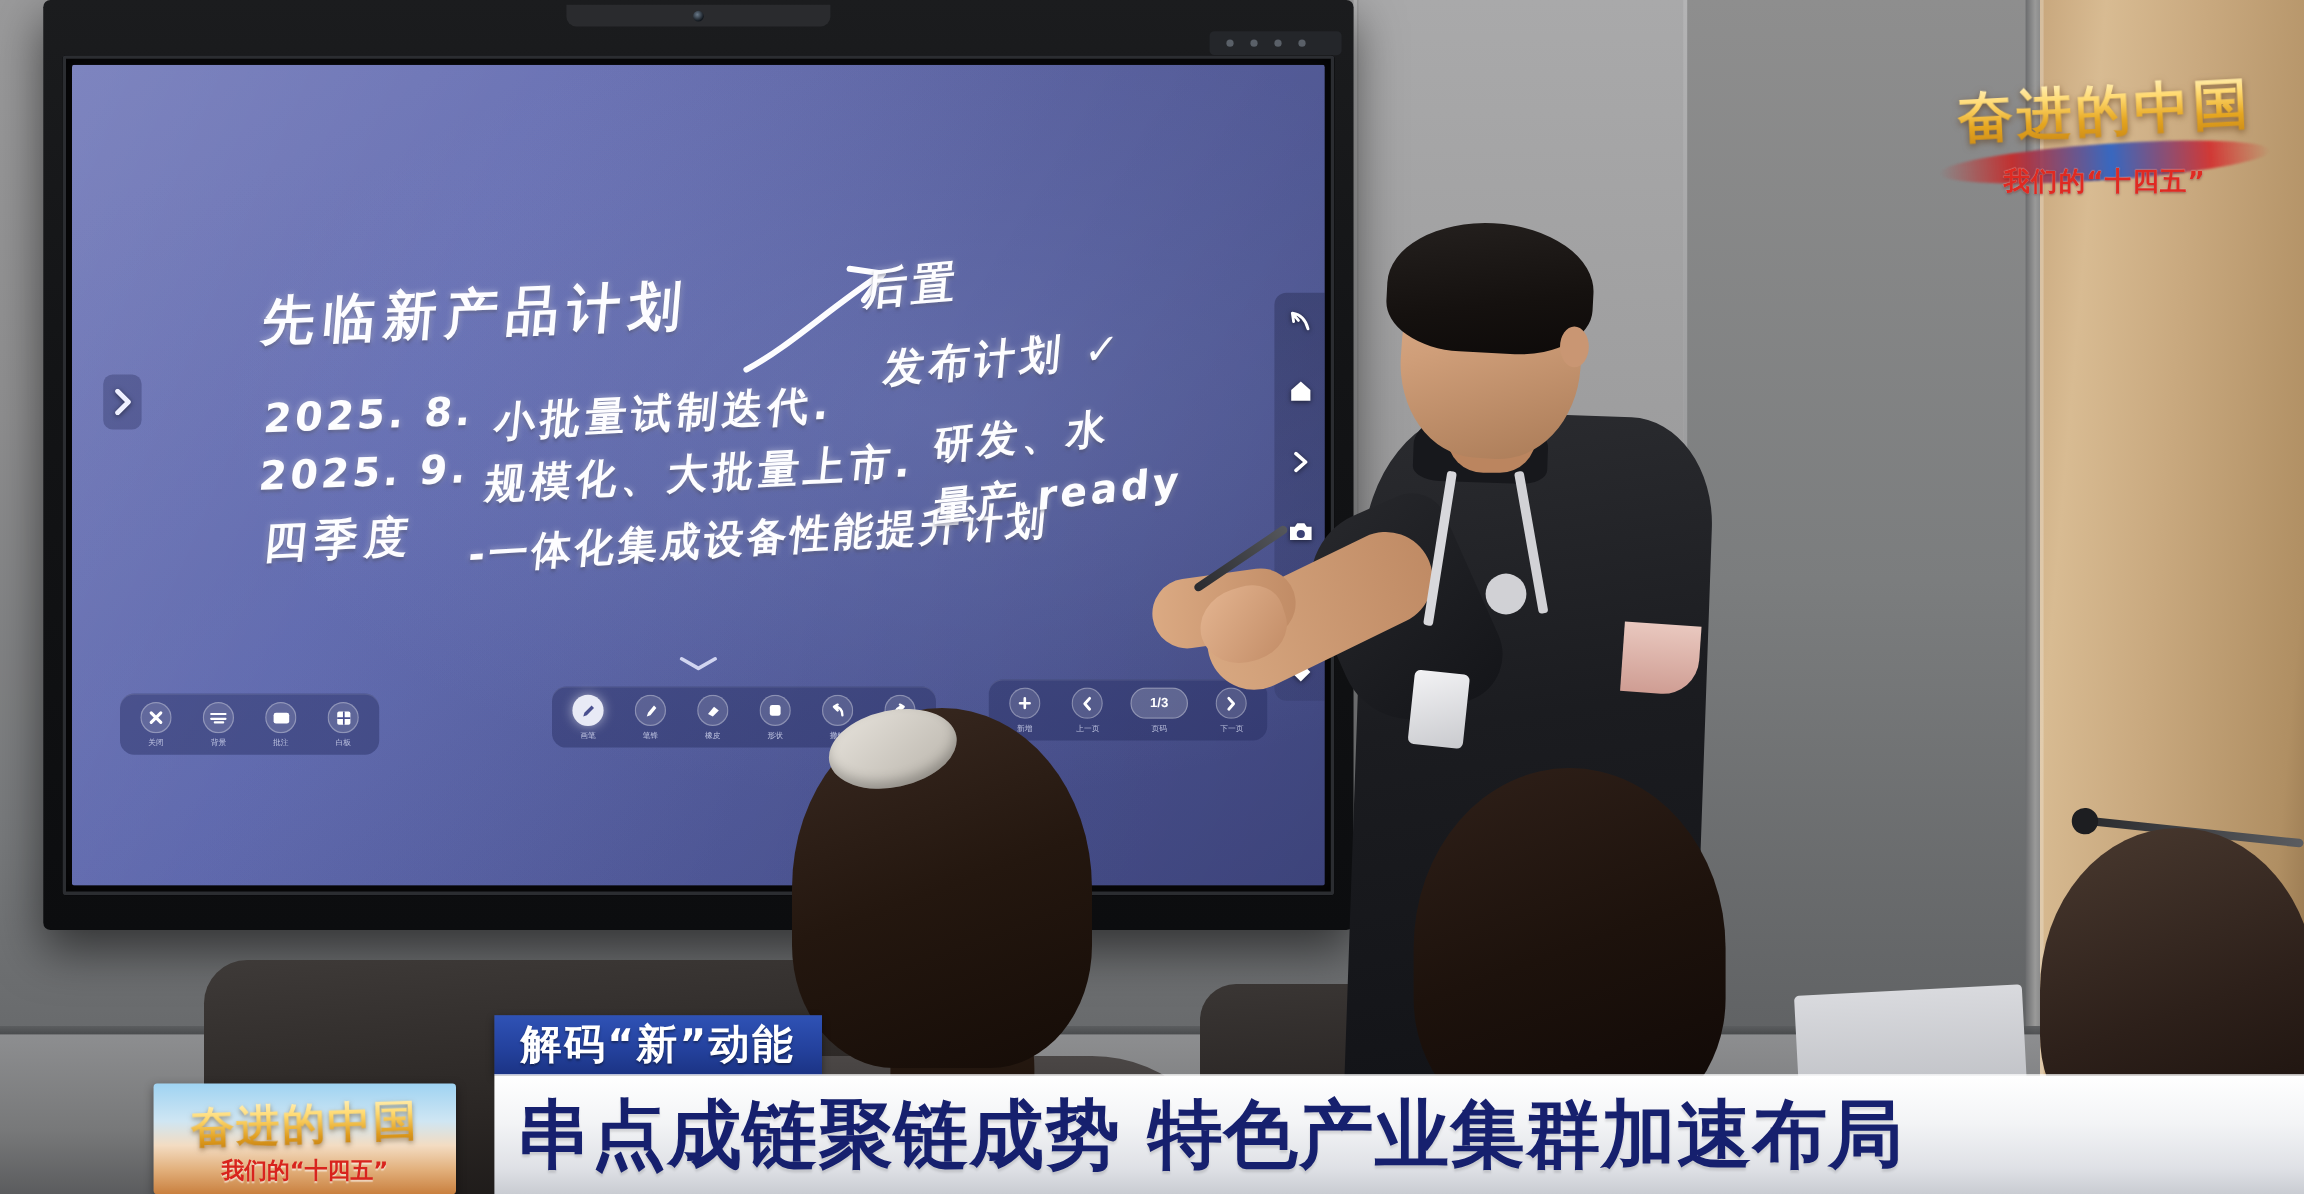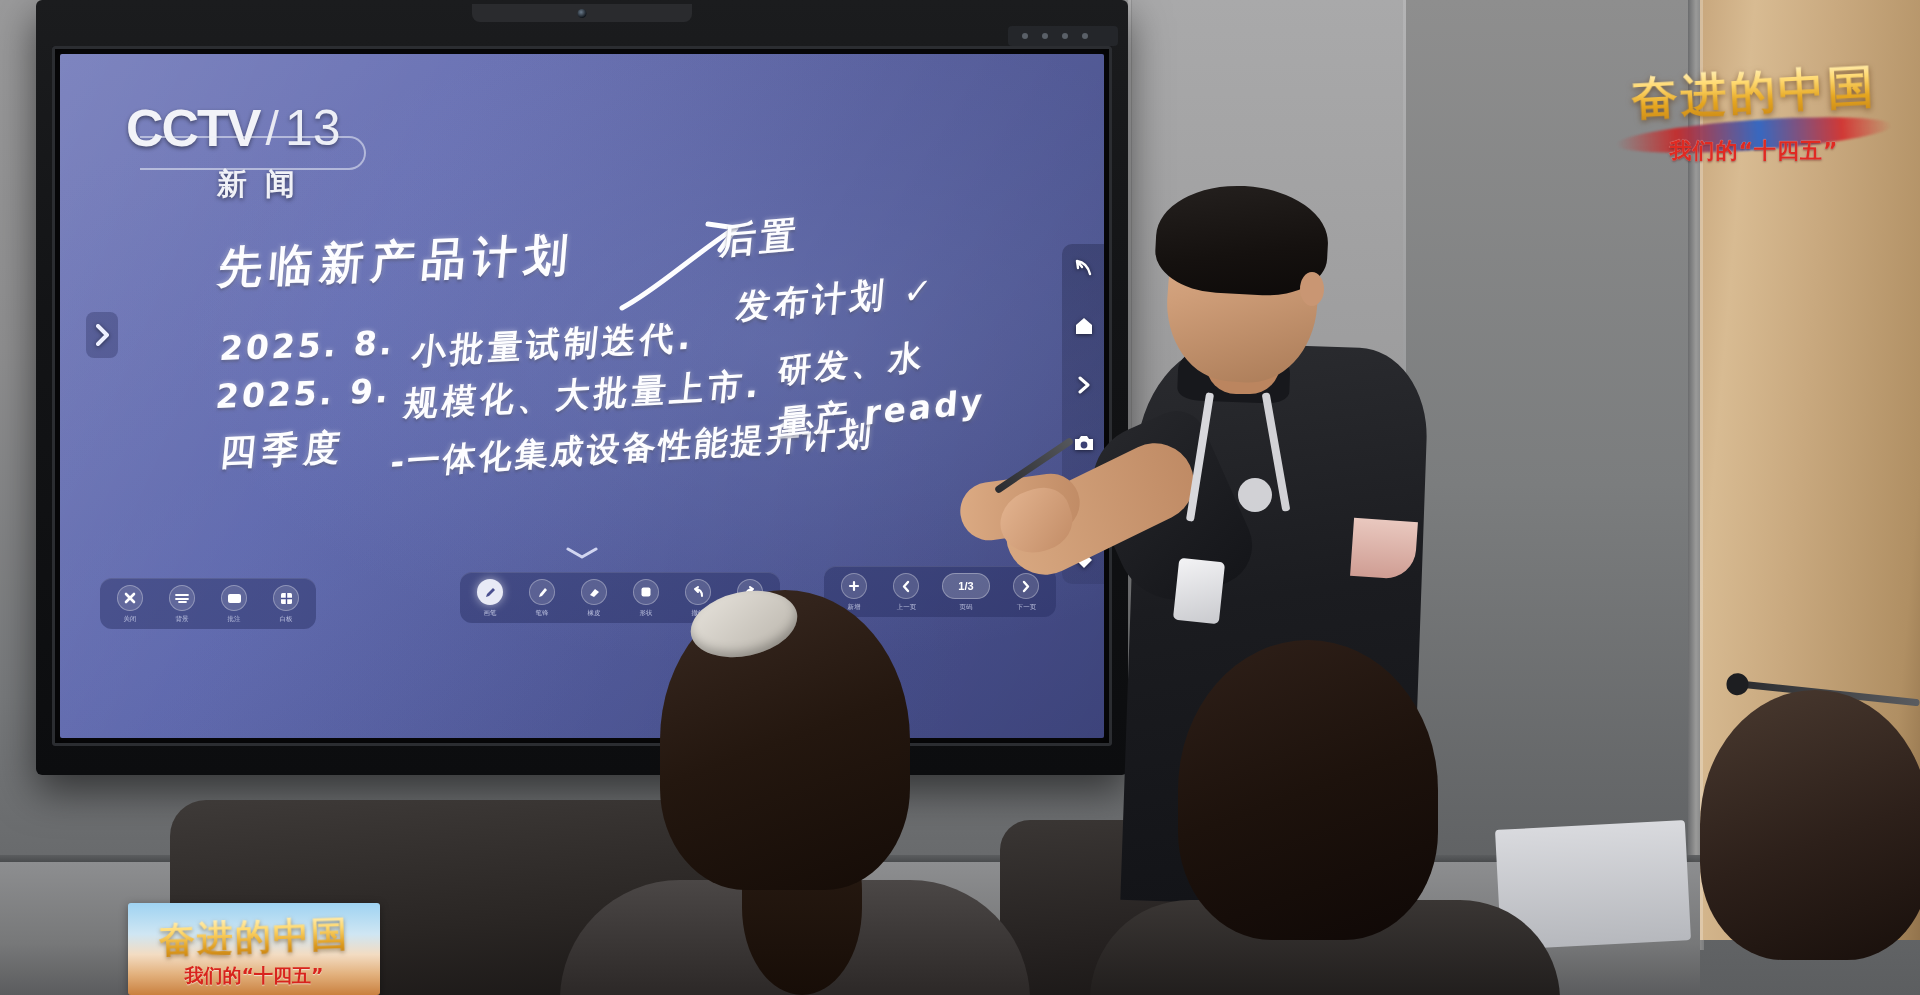--- a/index.html
+++ b/index.html
@@ -278,29 +278,20 @@
       <i style="left:14px"></i>
         <i style="left:34px"></i>
         <i style="left:54px"></i>
         <i style="left:74px"></i>
     </div>
     <div class="board-bezel"></div>
 
     <div class="screen">
       <div class="screen-sheen"></div>
 
-      <div class="cctv-bug">
-        <div class="cctv-cap"></div>
-        <div class="cctv-row">
-          <span class="cctv-word">CCTV</span>
-          <span class="cctv-slash">/</span>
-          <span class="cctv-num">13</span>
-        </div>
-        <div class="cctv-sub">新闻</div>
-      </div>
 
       <div class="hand hw-title">先临新产品计划</div>
 
       <div class="hand hw-d1">2025. 8.</div>
       <div class="hand hw-d2">2025. 9.</div>
       <div class="hand hw-d3">四季度</div>
 
       <div class="hand hw-r1">小批量试制迭代.</div>
       <div class="hand hw-r2">规模化、大批量上市.</div>
       <div class="hand hw-r3">-一体化集成设备性能提升计划</div>
@@ -524,15 +515,21 @@
     <div class="wm-ribbon"></div>
     <div class="wm-gold">奋进的中国</div>
     <div class="wm-red">我们的“十四五”</div>
   </div>
 
   <div class="badge-bl">
     <div class="bg">奋进的中国</div>
     <div class="br">我们的“十四五”</div>
   </div>
 
-
+  <div class="kicker">
+    <span>解码“新”动能</span>
+  </div>
+
+  <div class="headline">
+    <span>串点成链聚链成势 特色产业集群加速布局</span>
+  </div>
 
 </div>
 
 </body></html>

